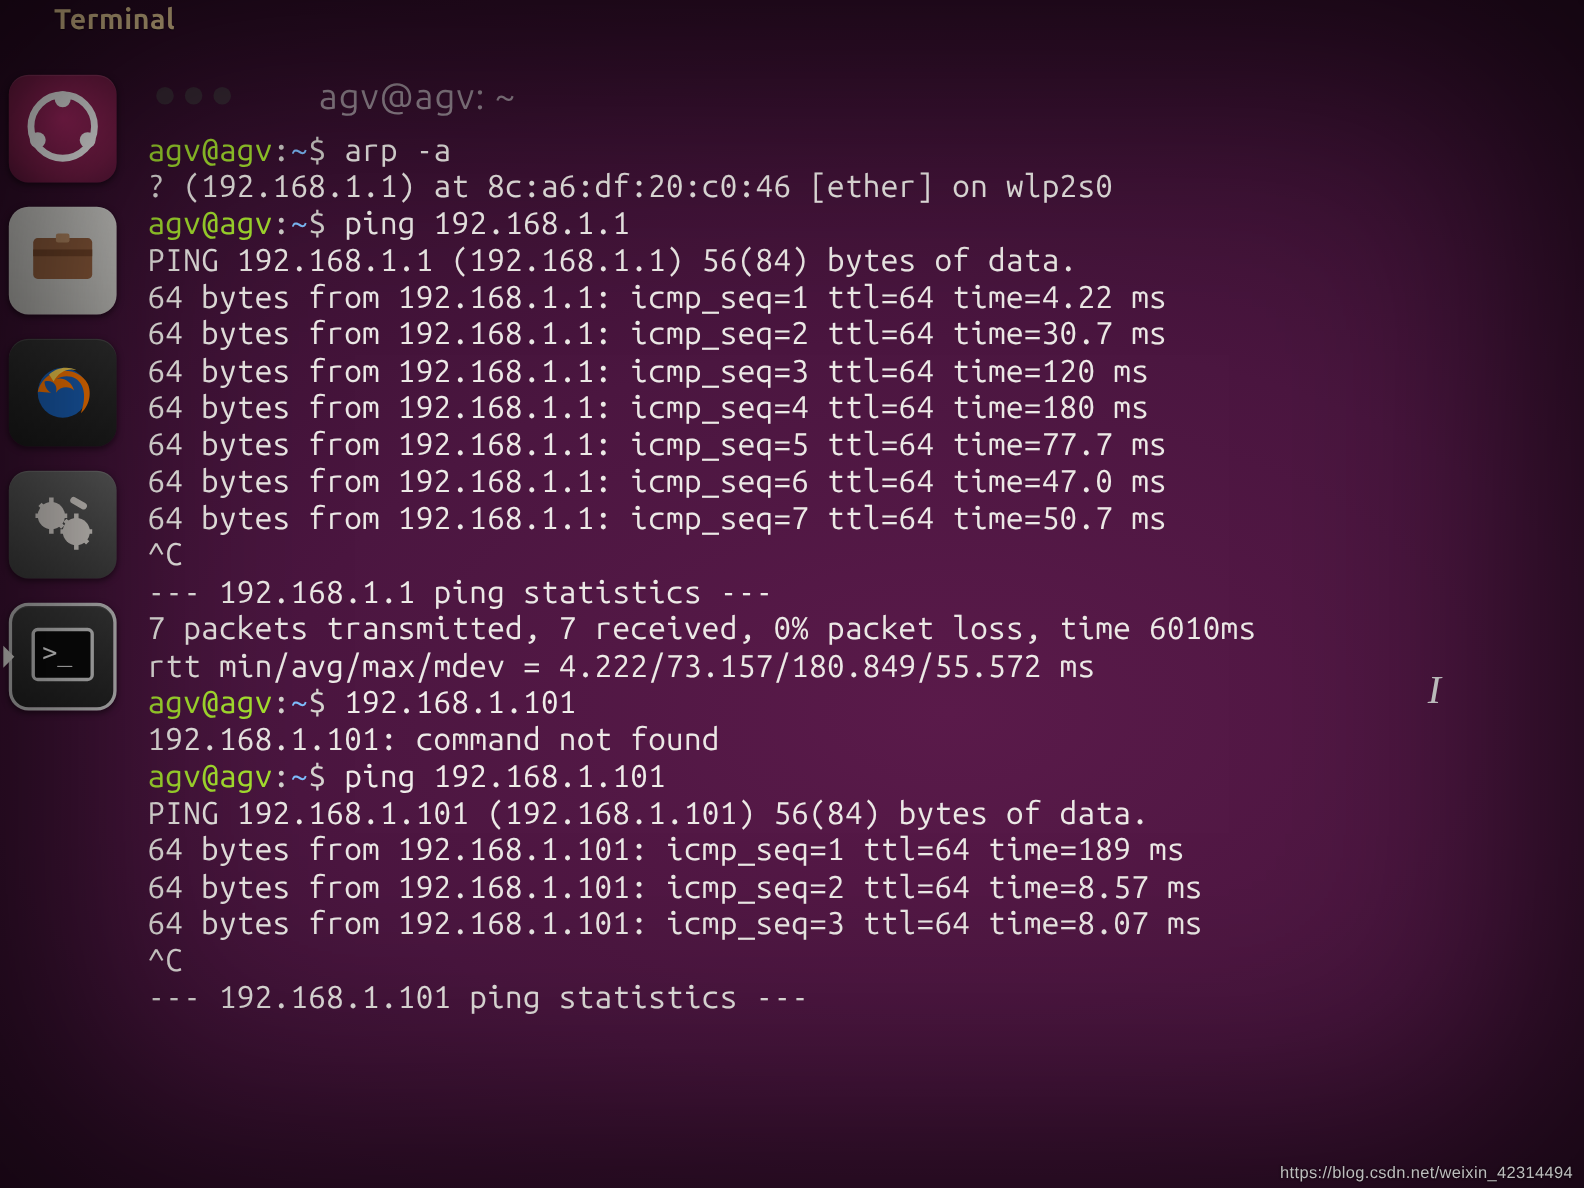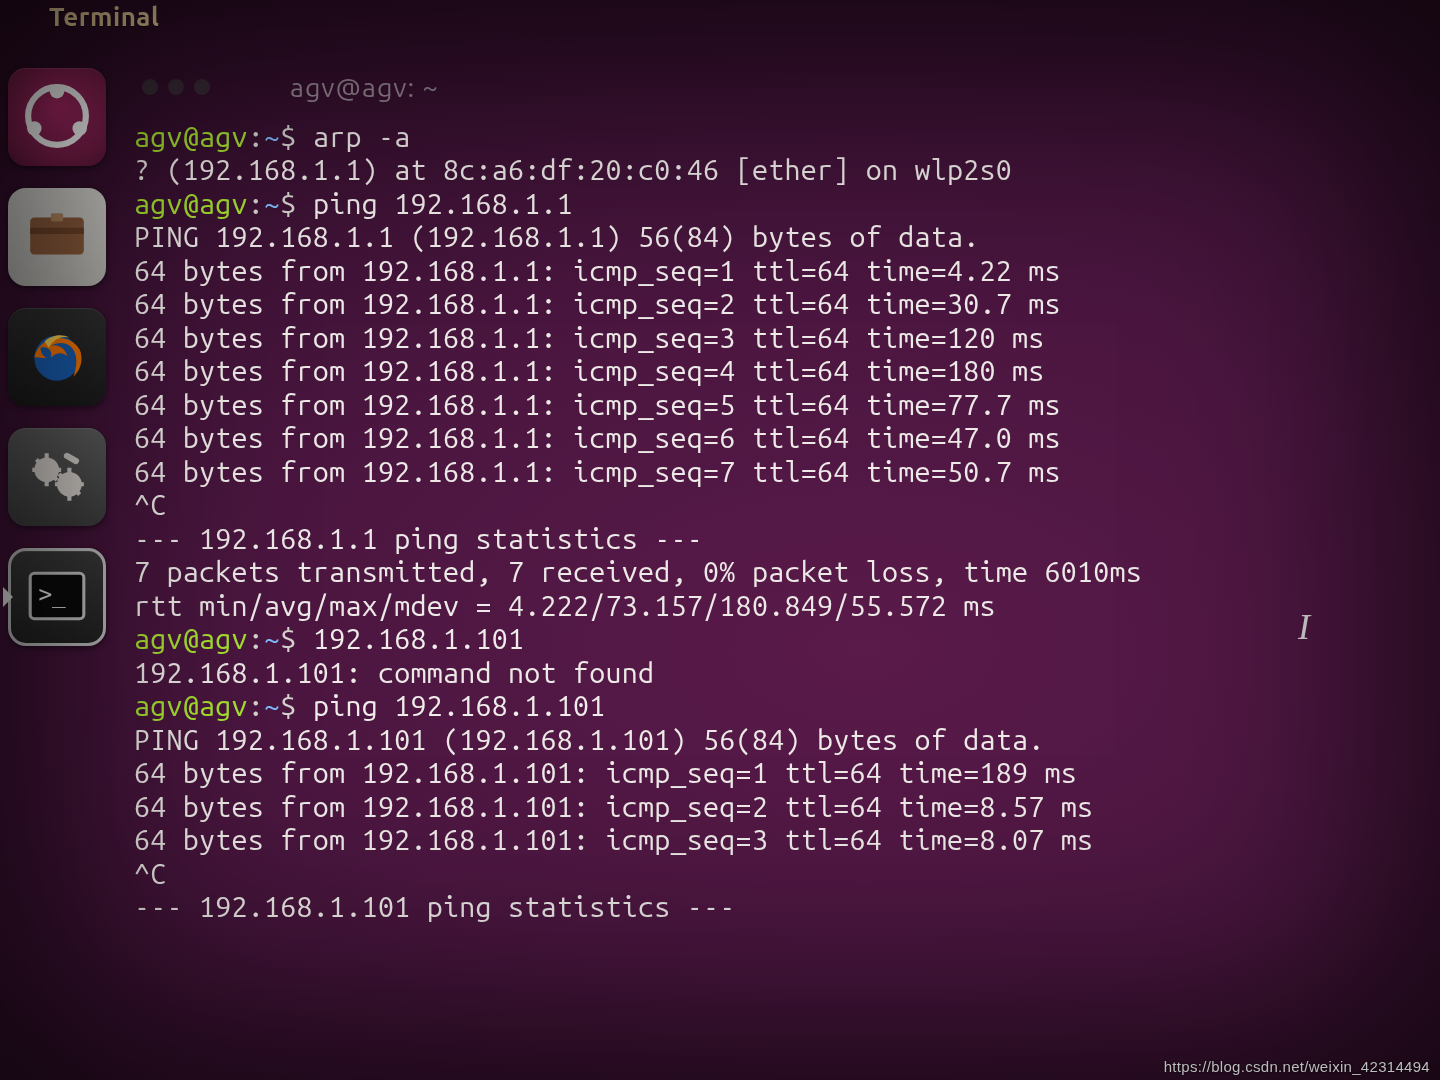--- a/index.html
+++ b/index.html
@@ -77,21 +77,21 @@
   .tabbar {
     height: 54px;
     display: flex;
     align-items: center;
     gap: 20px;
     color: #8a8088;
     font-family: Ubuntu, sans-serif;
   }
   .tab-dots { display:flex; gap:10px; margin-left:8px; filter: blur(0.4px); }
   .tab-dots span { width:16px; height:16px; border-radius:50%; background:#3a2b37; display:inline-block; }
-  .tab-title { font-size: 27px; color:#9b8d98; margin-left: 60px; letter-spacing:1px; filter: blur(0.6px); }
+  .tab-title { font-size: 33px; color:#9b8d98; margin-left: 60px; letter-spacing:1px; filter: blur(0.6px); }
 
   .console {
     padding-top: 6px;
     font-size: 28.5px;
     line-height: 1.175;
     font-weight: 400;
     white-space: pre;
     letter-spacing: 0.3px;
     text-shadow: 0 0 1px rgba(255,255,255,.08);
     color: #ece9e6;

